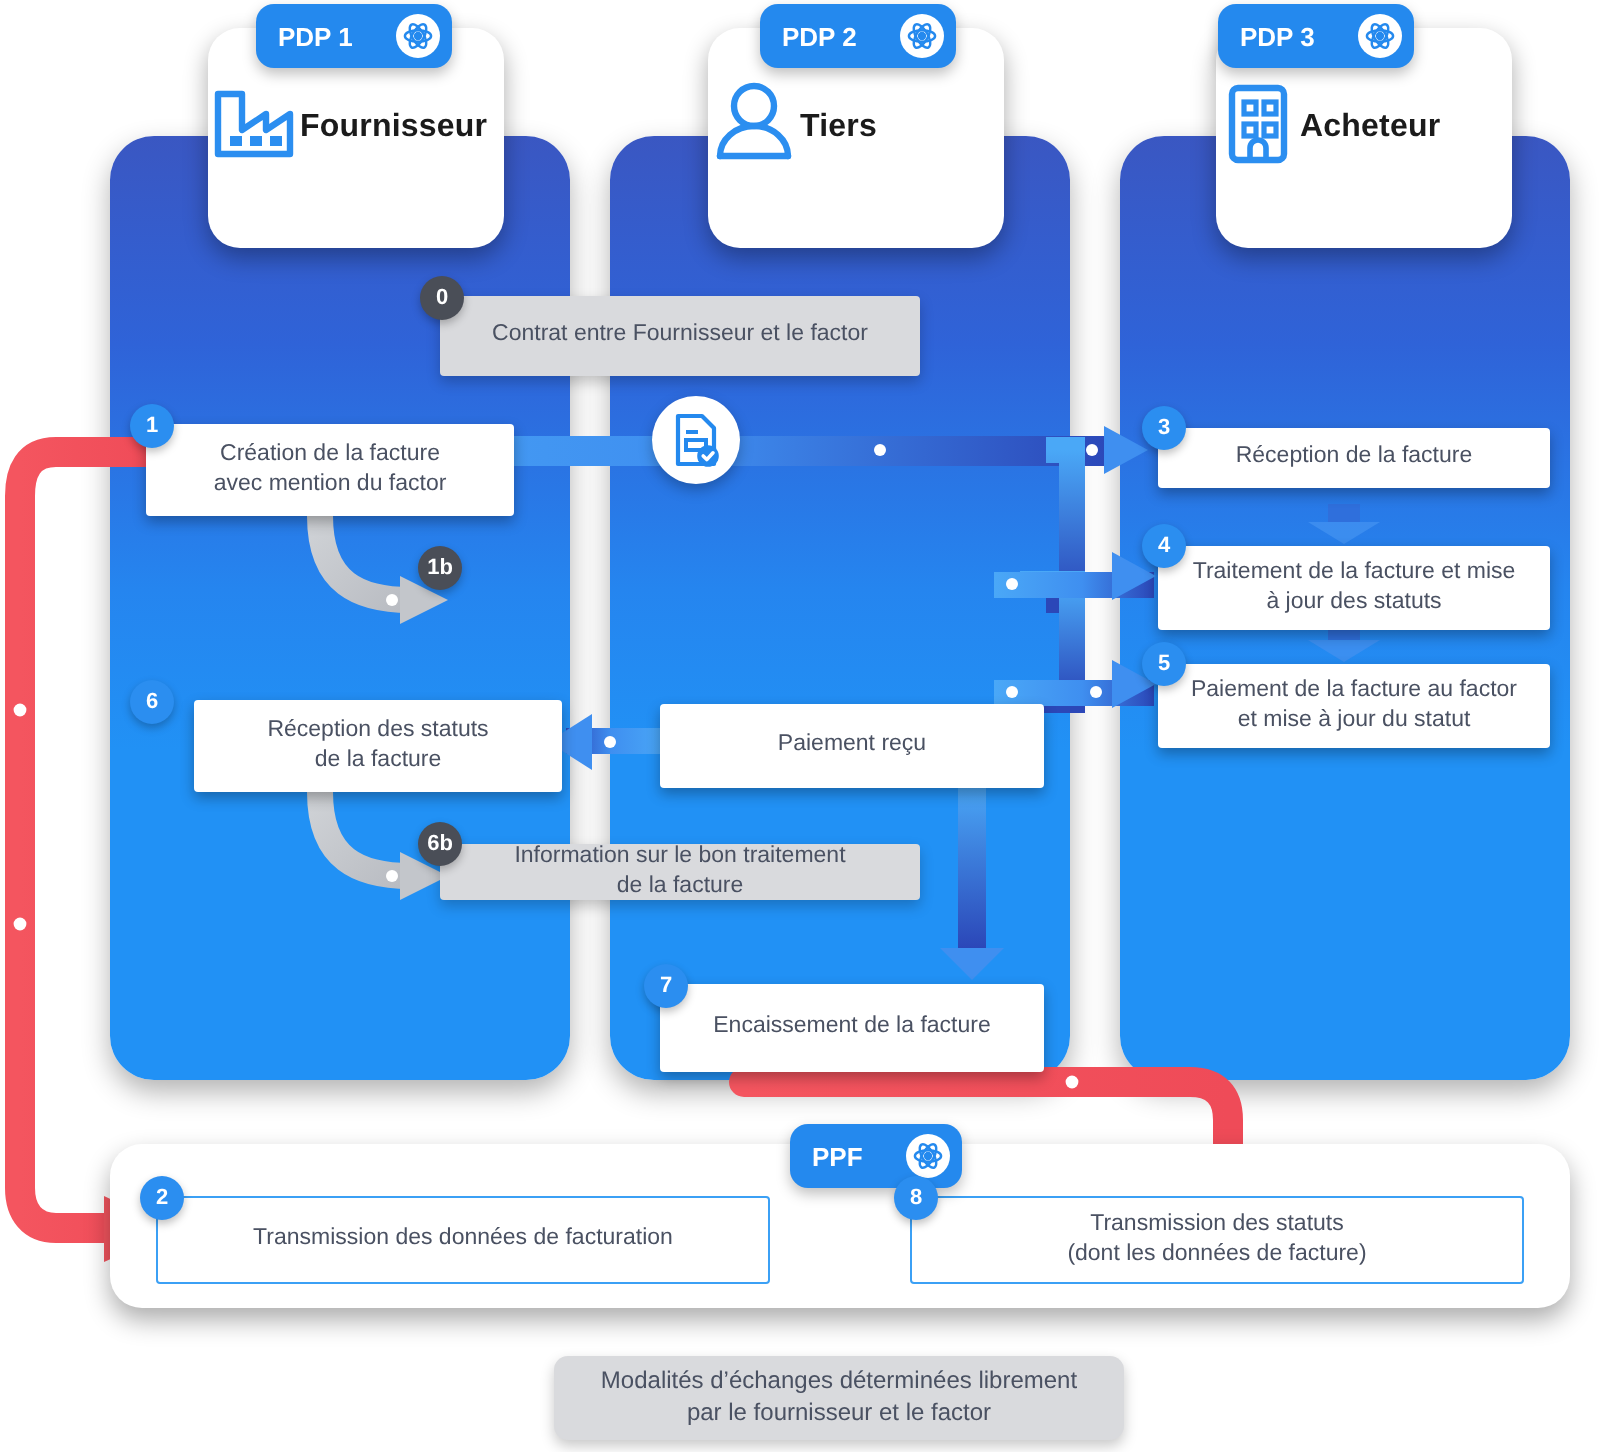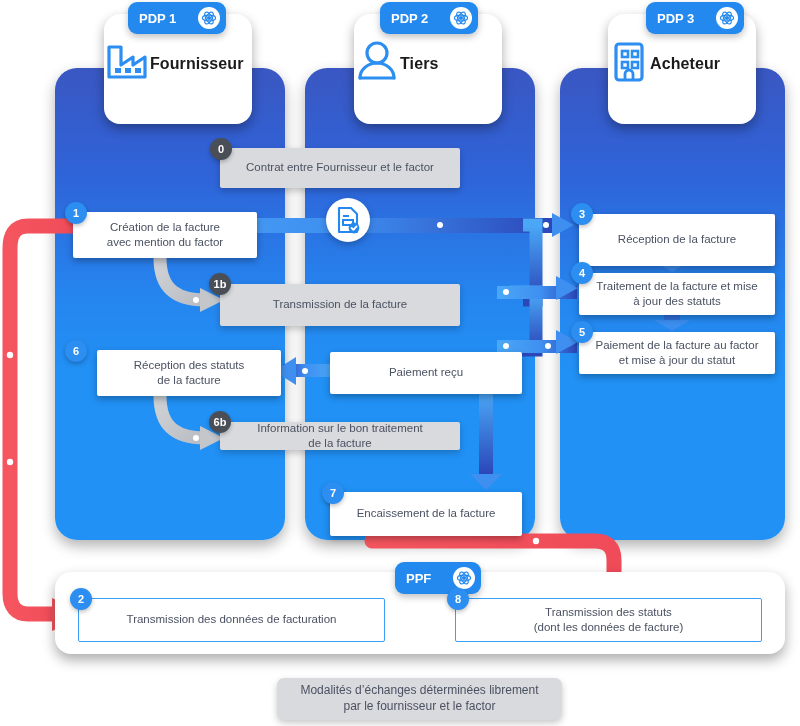--- a/index.html
+++ b/index.html
@@ -56,21 +56,21 @@
     z-index:6;
     gap:16px;
   }
   .pdp .tx{color:#fff;font-size:13px;font-weight:bold;margin-right:6px;}
   .pdp .atom{
     width:22px;height:22px;border-radius:50%;
     background:#fff;display:flex;align-items:center;justify-content:center;
   }
   .pdp.p1{left:128px;top:2px;}
   .pdp.p2{left:380px;top:2px;}
-  .pdp.p3{left:646px;top:2px;}
+  .pdp.p3{left:609px;top:2px;}
   .pdp.ppf{left:395px;top:562px;}
 
   
   .step{
     position:absolute;
     background:#ffffff;
     border-radius:2px;
     box-shadow:0 3px 7px rgba(0,0,0,.30);
     display:flex;align-items:center;justify-content:center;
     text-align:center;
@@ -326,26 +326,23 @@
     <span>Contrat entre Fournisseur et le factor</span>
   </div>
   <div class="badge dark" style="left:210px;top:138px;">0</div>
 
   <div class="step" style="left:73px;top:212px;width:184px;height:46px;flex-direction:column;">
     <span>Création de la facture</span>
     <span>avec mention du factor</span>
   </div>
   <div class="badge" style="left:65px;top:202px;">1</div>
 
-  <div class="step grey" style="left:220px;top:284px;width:240px;height:42px;">
-    <span>Transmission de la facture</span>
-  </div>
   <div class="badge dark" style="left:209px;top:273px;">1b</div>
 
-  <div class="step" style="left:579px;top:214px;width:196px;height:52px;">
+  <div class="step" style="left:579px;top:214px;width:196px;height:30px;">
     <span>Réception de la facture</span>
   </div>
   <div class="badge" style="left:571px;top:203px;">3</div>
 
   <div class="step" style="left:579px;top:273px;width:196px;height:42px;flex-direction:column;">
     <span>Traitement de la facture et mise</span>
     <span>à jour des statuts</span>
   </div>
   <div class="badge" style="left:571px;top:262px;">4</div>
 

